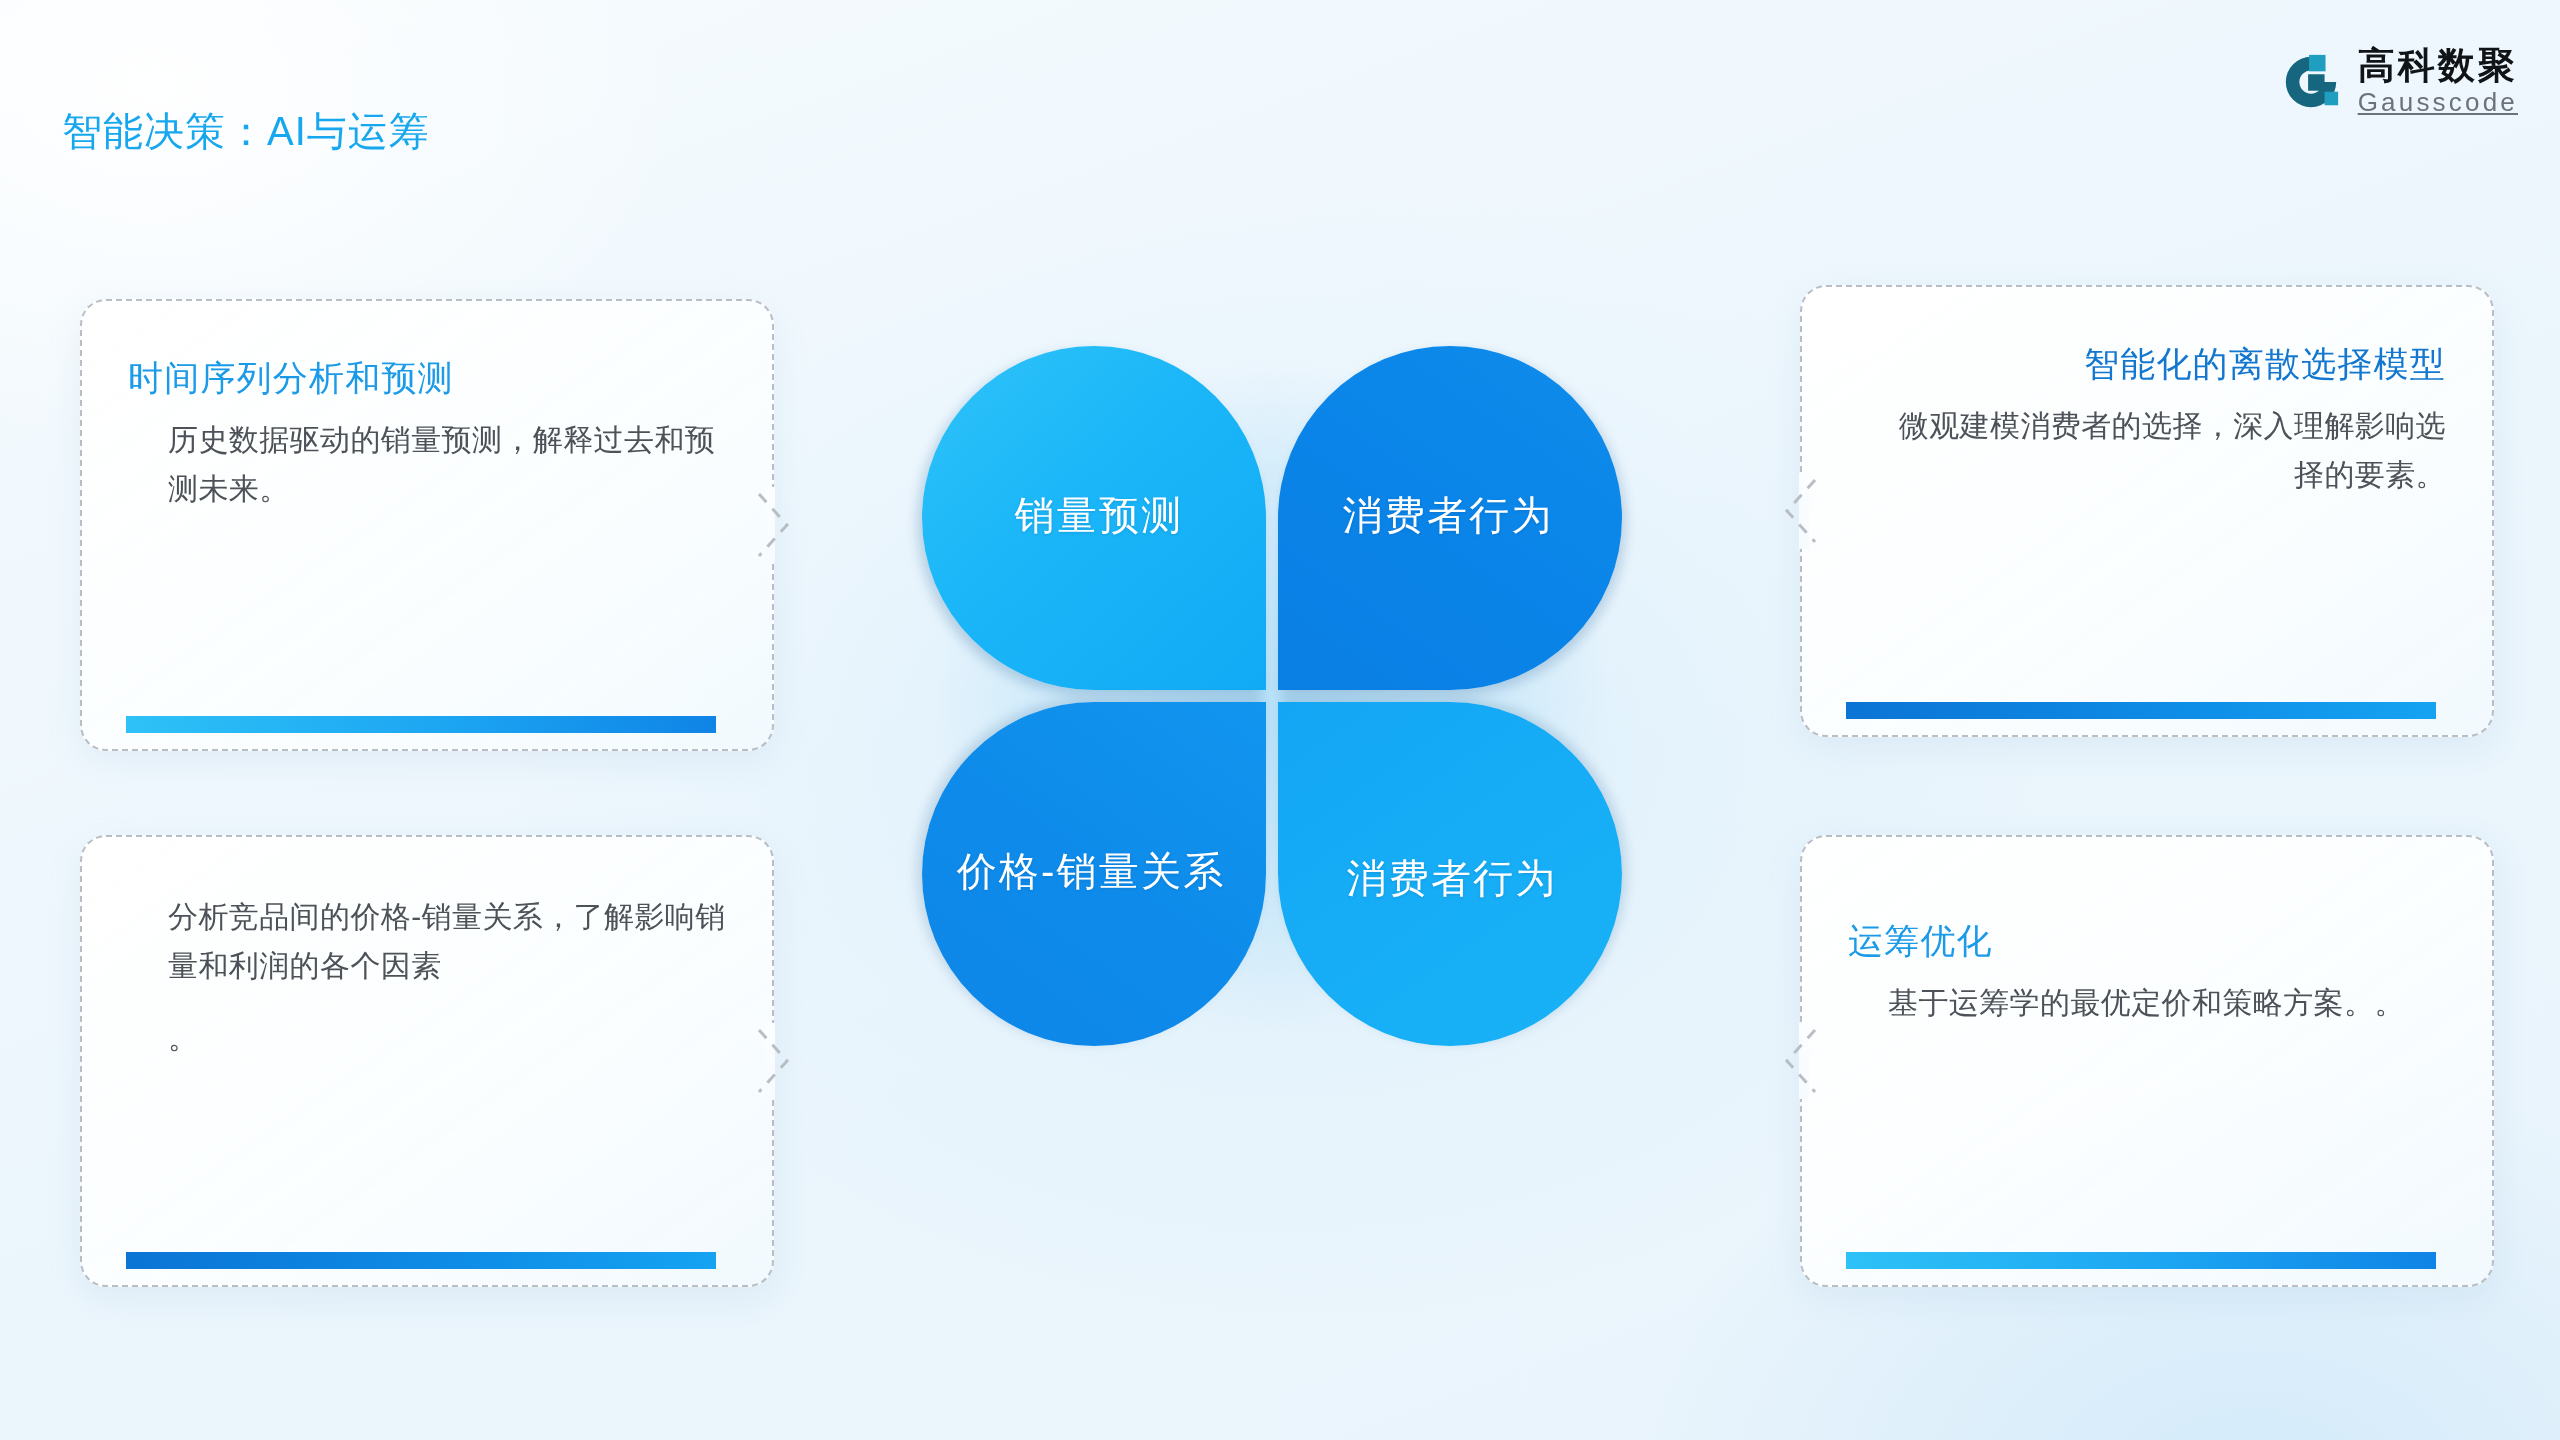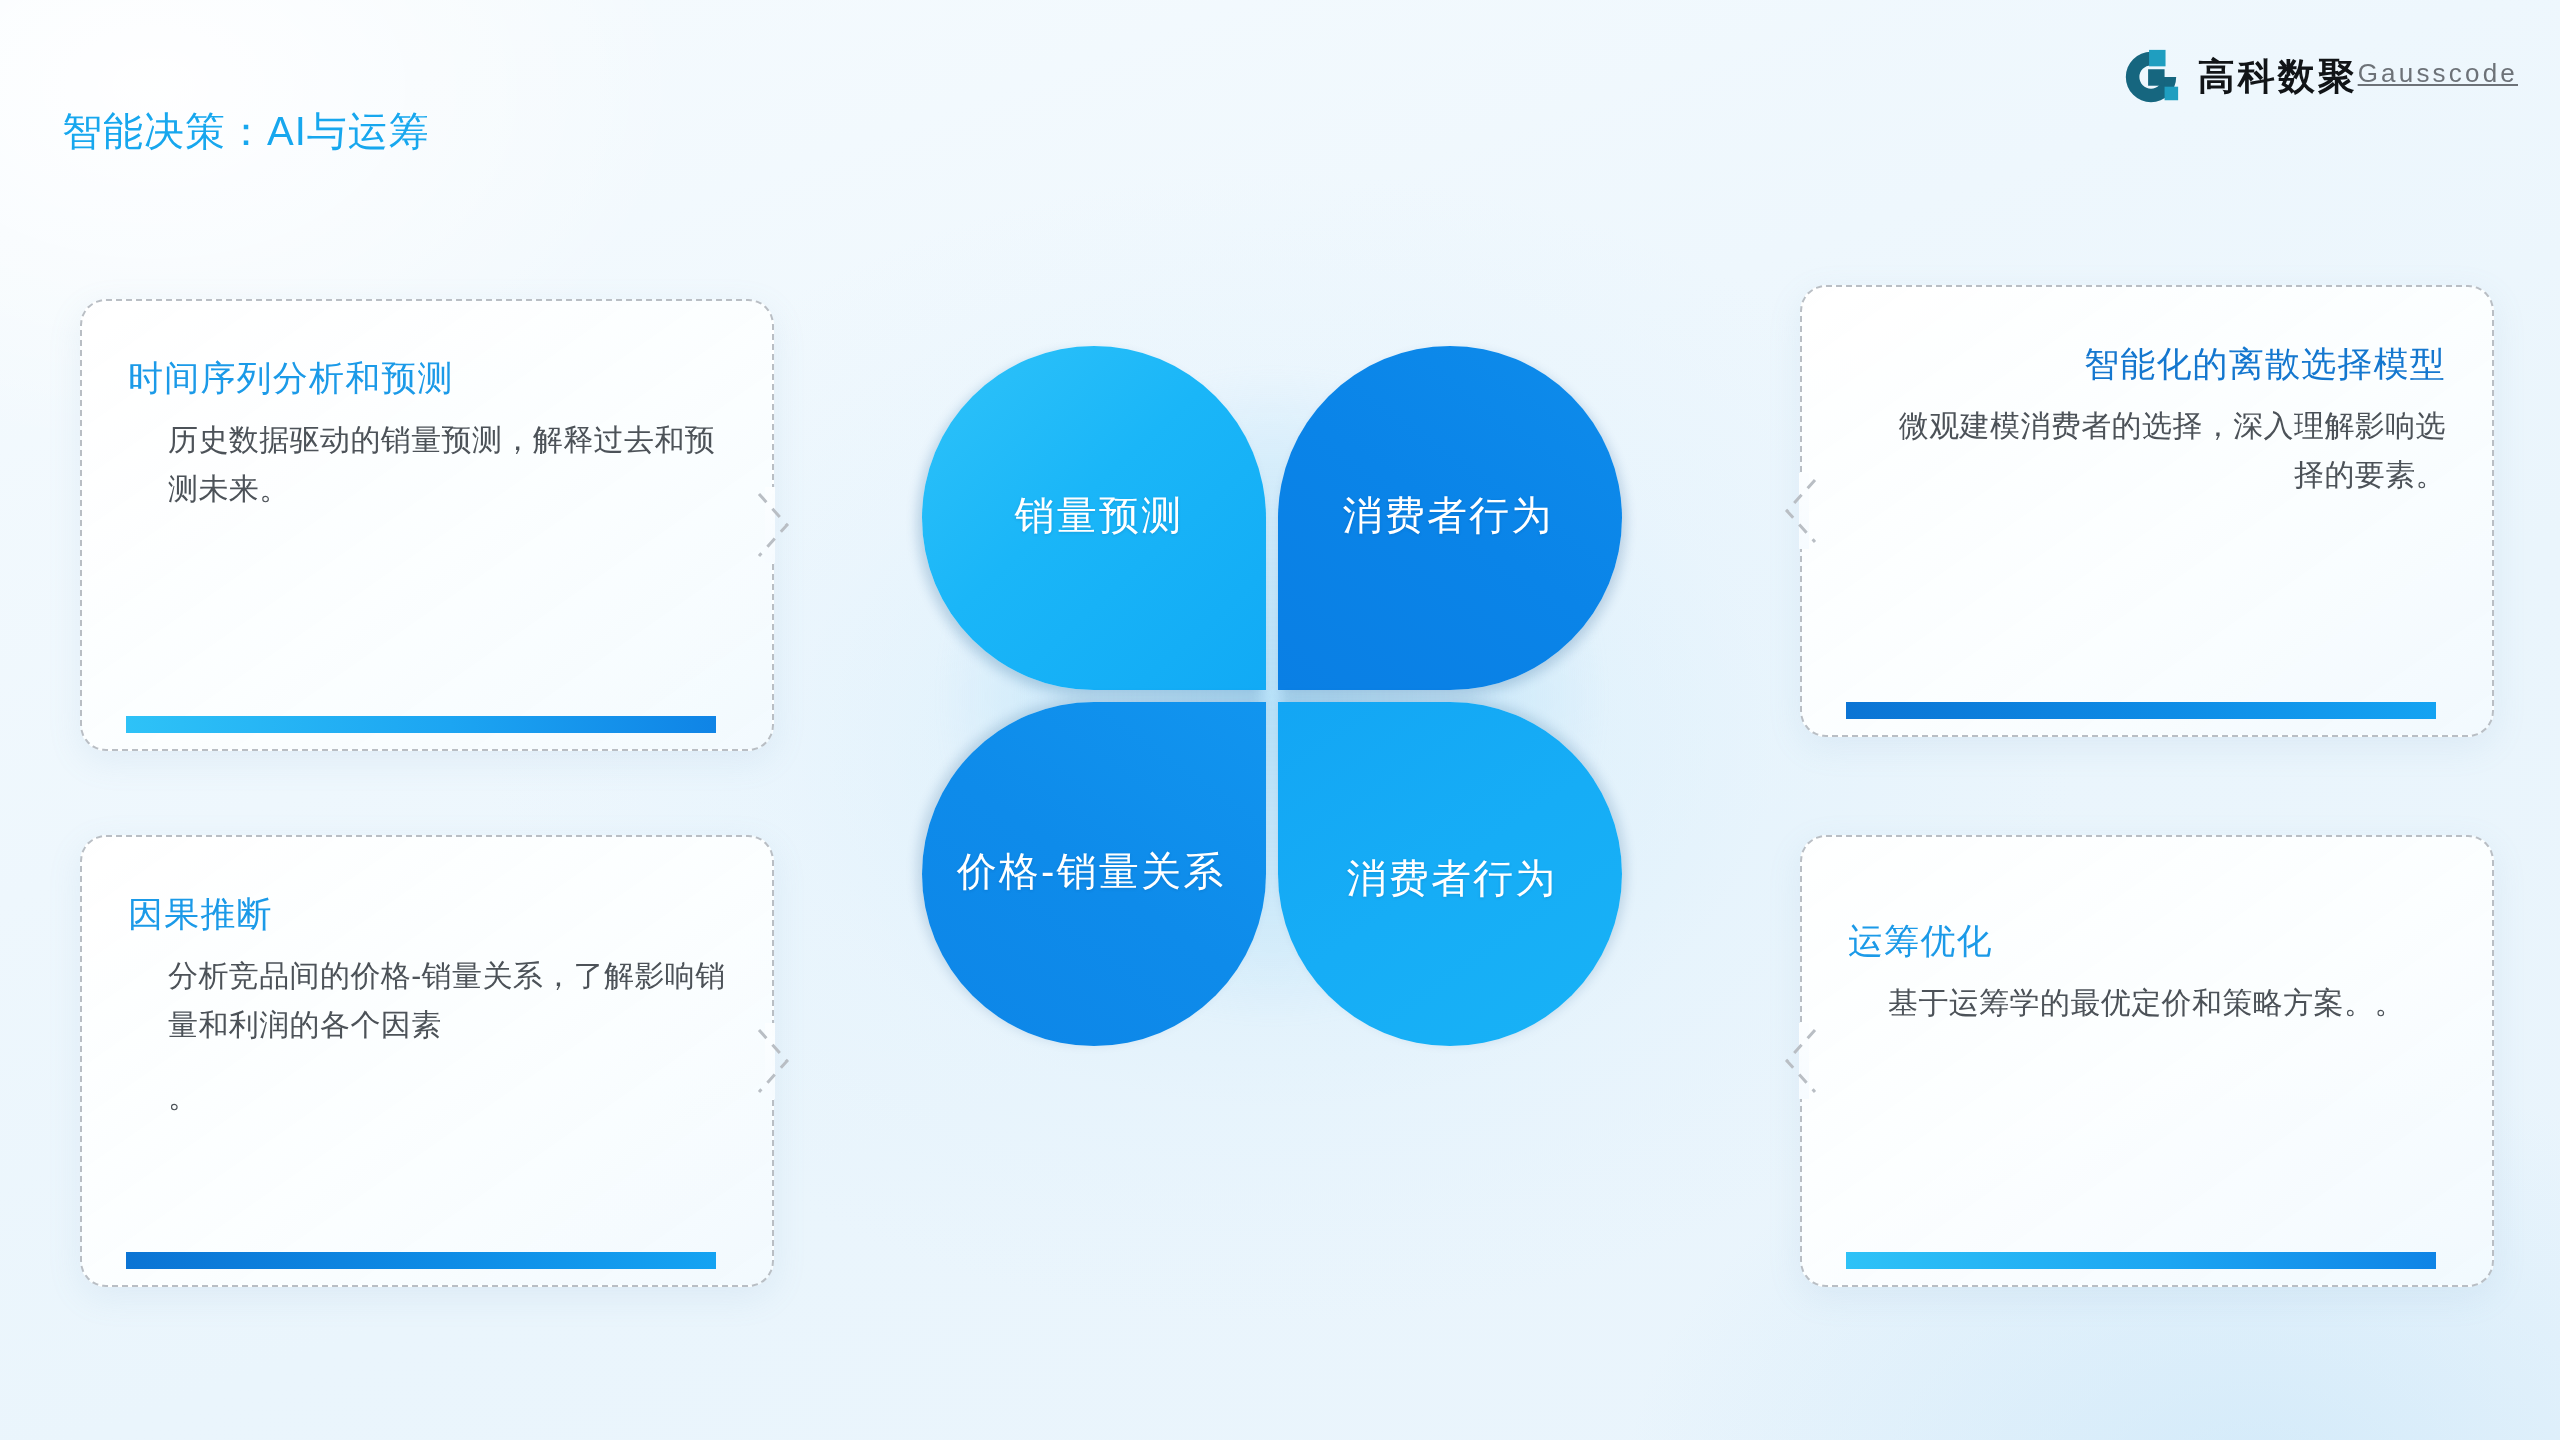--- a/index.html
+++ b/index.html
@@ -37,21 +37,21 @@
 
   .logo {
     position: absolute;
     right: 42px;
     top: 46px;
     display: flex;
     align-items: center;
     gap: 16px;
   }
   .logo-mark { width: 62px; height: 62px; display: block; }
-  .logo-text { display: flex; flex-direction: row; justify-content: flex-end; }
+  .logo-text { display: flex; flex-direction: column; justify-content: flex-end; }
   .logo-cn {
     font-size: 37px;
     font-weight: bold;
     color: #111417;
     letter-spacing: 3px;
     line-height: 1.08;
   }
   .logo-en {
     font-size: 26px;
     color: #6d7278;
@@ -243,21 +243,20 @@
     <div class="accent-bar g-cyan-blue"></div>
     <div class="notch-mask right"></div>
     <div class="chev right">
       <svg viewBox="0 0 42 74">
           <path d="M6 6 L34 37 L6 68" fill="none" stroke="#b9bec4" stroke-width="3" stroke-dasharray="11 9" stroke-linecap="butt"></path>
         </svg>
     </div>
   </div>
 
   <div class="card bl">
-    <div class="card-title">因果推断</div>
     <div class="card-desc">
       <span>分析竞品间的价格-销量关系，了解影响销量和利润的各个因素</span>
       <span class="tail">。</span>
     </div>
     <div class="accent-bar g-blue-cyan"></div>
     <div class="notch-mask right"></div>
     <div class="chev right">
       <svg viewBox="0 0 42 74">
           <path d="M6 6 L34 37 L6 68" fill="none" stroke="#b9bec4" stroke-width="3" stroke-dasharray="11 9" stroke-linecap="butt"></path>
         </svg>

